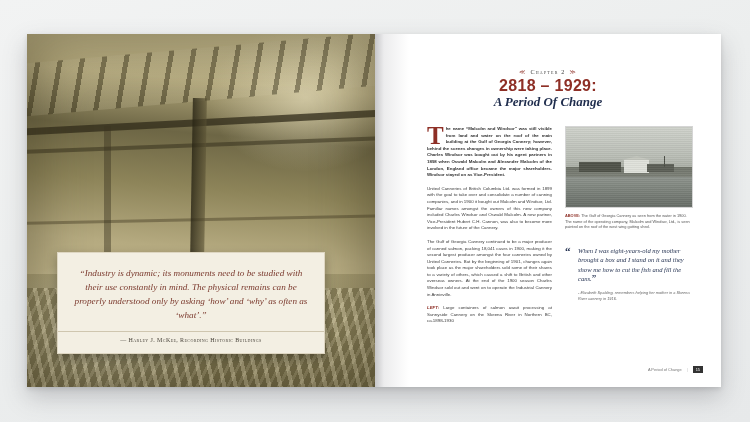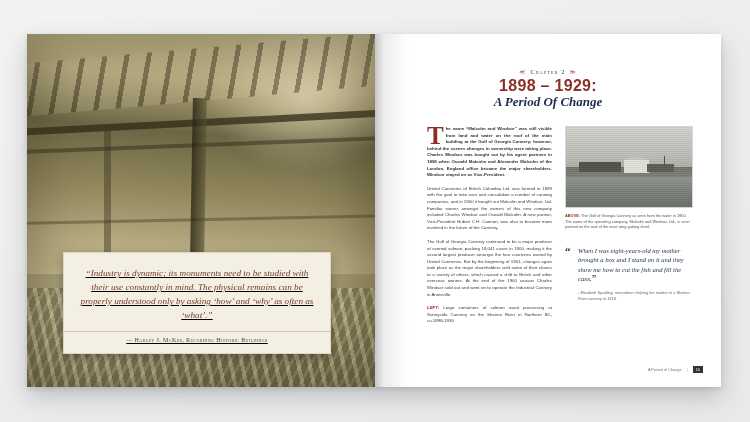--- a/index.html
+++ b/index.html
@@ -39,24 +39,24 @@
     background:linear-gradient(180deg,rgba(120,112,74,.35),rgba(70,64,40,.55));}
   .photo-left .fishA{left:-2%;top:72%;width:104%;height:28%;
     background:
       repeating-linear-gradient(78deg,rgba(215,206,170,.55) 0 4px,rgba(120,112,76,.45) 4px 11px),
       repeating-linear-gradient(-62deg,rgba(232,224,188,.35) 0 3px,rgba(96,89,58,.35) 3px 9px);
     opacity:.9;}
   .photo-left .vig{position:absolute;inset:0;
     box-shadow:inset 0 0 48px 14px rgba(60,52,28,.38);}
 
   
-  .quote-card{position:absolute;left:36px;top:218px;width:268px;
+  .quote-card{position:absolute;left:30px;top:218px;width:268px;
     background:#f3efe3;border:1px solid #ded6c2;
     box-shadow:0 4px 10px rgba(0,0,0,.3);
-    padding:13px 14px 6px;box-sizing:border-box;text-decoration:underline;}
+    padding:13px 14px 6px;box-sizing:border-box;}
   .quote-card .qtext{font-family:"Liberation Serif", serif;font-style:italic;
     color:#7b3a2e;font-size:9.2px;line-height:14px;text-align:center;margin:0 0 9px;}
   .quote-card .qrule{height:1px;background:#cfc6af;margin:0 -14px 5px;}
   .quote-card .qattr{font-family:"Liberation Serif", serif;font-variant:small-caps;
     letter-spacing:.4px;color:#4a453c;font-size:6px;text-align:center;margin:0 0 4px;}
 
   
   .page-right{position:relative;width:346px;height:100%;background:#ffffff;overflow:hidden;}
   .gutter{position:absolute;left:0;top:0;width:34px;height:100%;
     background:linear-gradient(90deg,rgba(120,120,125,.42) 0%,rgba(160,160,165,.20) 26%,rgba(255,255,255,0) 100%);
@@ -143,21 +143,21 @@
       </div>
     </div>
 
     <div class="page-right">
       <div class="gutter"></div>
 
       <div class="chapter-kicker">
         <span class="orn">≪</span><span>Chapter 2</span><span class="orn">≫</span>
       </div>
 
-      <div class="chap-years">1898 – 1929:</div>
+      <div class="chap-years">2818 – 1929:</div>
       <div class="chap-sub">A Period Of Change</div>
 
       <div class="col-main">
         <p class="lead"><span class="dropcap">T</span><span>he name “Malcolm and Windsor” was still visible from land and water on the roof of the main building at the Gulf of Georgia Cannery; however, behind the scenes changes in ownership were taking place. Charles Windsor was bought out by his agent partners in 1898 when Oswald Malcolm and Alexander Malcolm of the London, England office became the major shareholders. Windsor stayed on as Vice-President.</span></p>
         <p>United Canneries of British Columbia Ltd. was formed in 1899 with the goal to take over and consolidate a number of canning companies, and in 1900 it bought out Malcolm and Windsor, Ltd. Familiar names amongst the owners of this new company included Charles Windsor and Oswald Malcolm. A new partner, Vice-President Hubert C.H. Cannon, was also to become more involved in the future of the Cannery.</p>
         <p>The Gulf of Georgia Cannery continued to be a major producer of canned salmon, packing 18,041 cases in 1900, making it the second largest producer amongst the four canneries owned by United Canneries. But by the beginning of 1901, changes again took place as the major shareholders sold some of their shares to a variety of others, which caused a shift to British and other overseas owners. At the end of the 1900 season Charles Windsor sold out and went on to operate the Industrial Cannery in Annieville.</p>
 
         <p class="cap-left"><b>LEFT:</b>
           <span>Large containers of salmon await processing at Sunnyside Cannery on the Skeena River in Northern BC, ca.1898-1930</span></p>
       </div>

